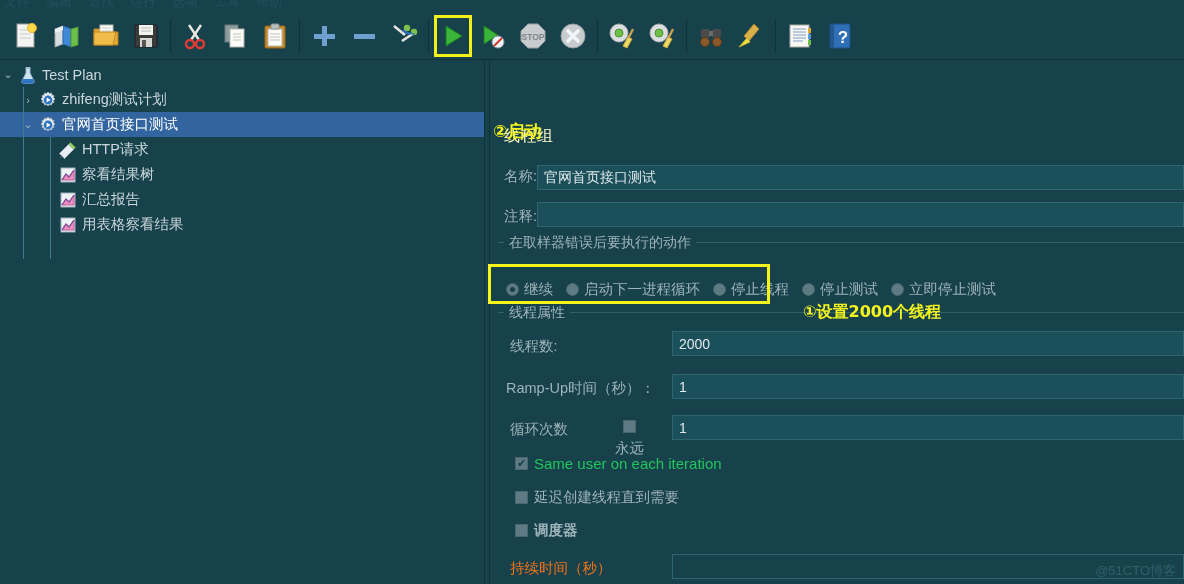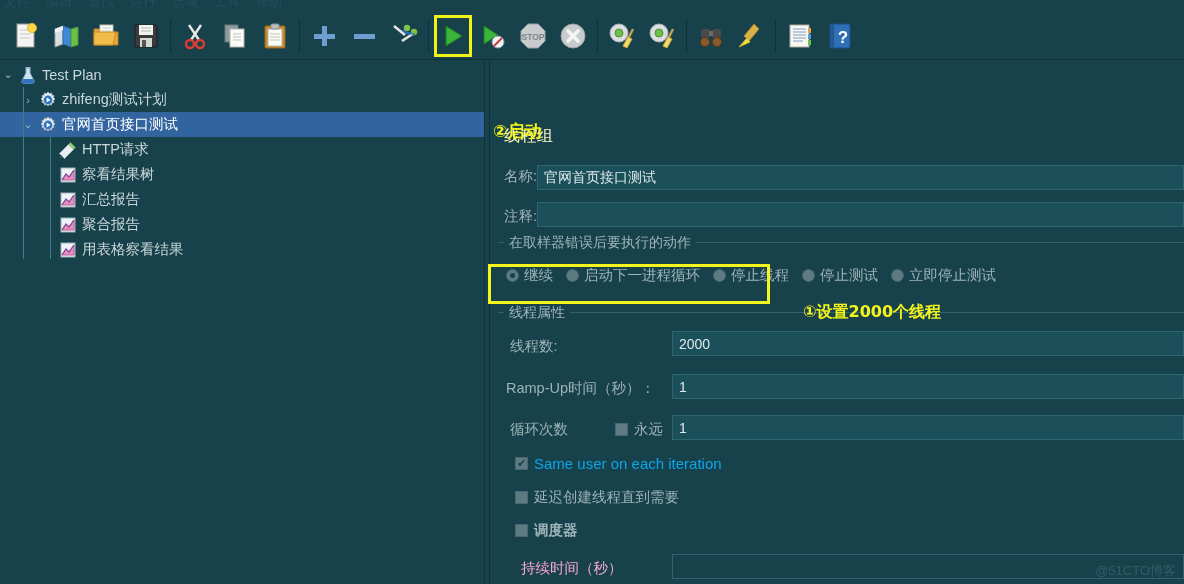--- a/index.html
+++ b/index.html
@@ -93,40 +93,40 @@
   .finput.empty { background: #17424b; }
 
   .group {
     position: absolute; border-top: 1px solid #2f616b;
   }
   .group-label {
     position: absolute; top: -9px; left: 6px; padding: 0 5px;
     background: #17424b; color: #9fb3ba; font-size: 14px; white-space: nowrap;
   }
 
-  .radio-row { position: absolute; display: flex; align-items: center; gap: 13px; }
+  .radio-row { position: absolute; display: flex; align-items: center; gap: 13px; margin-top: 14px; }
   .radio { display: flex; align-items: center; gap: 5px; color: #9fb3ba; font-size: 14.5px; white-space: nowrap; }
   .rdot {
     width: 13px; height: 13px; border-radius: 50%;
     background: #5e7a82; border: 1px solid #4a666e;
     display: flex; align-items: center; justify-content: center;
   }
   .rdot.on::after {
     content: ""; width: 5px; height: 5px; border-radius: 50%; background: #17424b;
   }
 
   .cbrow { position: absolute; display: flex; align-items: center; gap: 6px; }
   .cbox {
     width: 13px; height: 13px; background: #5e7a82; border: 1px solid #4a666e;
     display: flex; align-items: center; justify-content: center;
     font-size: 11px; color: #17424b; line-height: 1;
   }
   .cbox.off { color: transparent; }
   .cblabel { color: #9fb3ba; font-size: 14.5px; white-space: nowrap; }
-  .cblabel.en { font-size: 15px; color: #0ea5e9; }
+  .cblabel.en { font-size: 15px; color: #22c55e; }
 
   .hl-box {
     position: absolute; border: 3px solid #f5f51b;
     pointer-events: none;
   }
 
   .watermark {
     position: absolute; right: 8px; bottom: 4px;
     color: #2f5f69; font-size: 13px;
   }
@@ -409,32 +409,20 @@
           <span style="width: 40px; flex: 0 0 auto;"></span>
           <span class="arrow none"></span>
           <span class="ticon">
             <svg width="18" height="18" viewBox="0 0 18 18">
               <rect x="2" y="2" width="14" height="14" fill="#eef3f6" stroke="#9fb0bb"></rect>
               <path d="M3 14 L7 8 L10 11 L15 4 L15 14 Z" fill="#e88fc0" stroke="#c45d98"></path>
               <path d="M3 14 L7 8 L10 11 L15 4" fill="none" stroke="#7b4a9c" stroke-width="1.2"></path>
             </svg>
           </span>
           <span class="tlabel">汇总报告</span>
-        </div>
-        <div class="tnode">
-          <span style="width: 40px; flex: 0 0 auto;"></span>
-          <span class="arrow none"></span>
-          <span class="ticon">
-            <svg width="18" height="18" viewBox="0 0 18 18">
-              <rect x="2" y="2" width="14" height="14" fill="#eef3f6" stroke="#9fb0bb"></rect>
-              <path d="M3 14 L7 8 L10 11 L15 4 L15 14 Z" fill="#e88fc0" stroke="#c45d98"></path>
-              <path d="M3 14 L7 8 L10 11 L15 4" fill="none" stroke="#7b4a9c" stroke-width="1.2"></path>
-            </svg>
-          </span>
-          <span class="tlabel">聚合报告</span>
         </div>
         <div class="tnode">
           <span style="width: 40px; flex: 0 0 auto;"></span>
           <span class="arrow none"></span>
           <span class="ticon">
             <svg width="18" height="18" viewBox="0 0 18 18">
               <rect x="2" y="2" width="14" height="14" fill="#eef3f6" stroke="#9fb0bb"></rect>
               <path d="M3 14 L7 8 L10 11 L15 4 L15 14 Z" fill="#e88fc0" stroke="#c45d98"></path>
               <path d="M3 14 L7 8 L10 11 L15 4" fill="none" stroke="#7b4a9c" stroke-width="1.2"></path>
             </svg>
@@ -496,42 +484,42 @@
 
     <div class="anno anno-threads">①设置2000个线程</div>
 
     <div class="flabel" style="position:absolute; left:20px; top:277px;">线程数:</div>
     <div class="finput" style="position:absolute; left:182px; top:271px; width:512px;">2000</div>
 
     <div class="flabel" style="position:absolute; left:16px; top:319px;">Ramp-Up时间（秒）：</div>
     <div class="finput" style="position:absolute; left:182px; top:314px; width:512px;">1</div>
 
     <div class="flabel" style="position:absolute; left:20px; top:360px;">循环次数</div>
-    <div class="cbrow" style="left:125px; top:360px;">
+    <div class="cbrow" style="left:125px; top:360px;flex-direction:column;">
       <span class="cbox off">✔</span>
       <span class="cblabel">永远</span>
     </div>
     <div class="finput" style="position:absolute; left:182px; top:355px; width:512px;">1</div>
 
     <div class="cbrow" style="left:25px; top:395px;">
       <span class="cbox">✔</span>
       <span class="cblabel en">Same user on each iteration</span>
     </div>
 
     <div class="cbrow" style="left:25px; top:428px;">
       <span class="cbox off">✔</span>
       <span class="cblabel">延迟创建线程直到需要</span>
     </div>
 
     <div class="cbrow" style="left:25px; top:461px;font-weight:bold;">
       <span class="cbox off">✔</span>
       <span class="cblabel">调度器</span>
     </div>
 
-    <div class="flabel" style="position:absolute; left:31px; top:499px; color:#f9a8d4;">持续时间（秒）</div>
+    <div class="flabel" style="position:absolute; left:20px; top:499px; color:#f97316;">持续时间（秒）</div>
     <div class="finput empty" style="position:absolute; left:182px; top:494px; width:512px;"></div>
 
     <div class="watermark">@51CTO博客</div>
   </div>
 
   <div class="hl-box" style="left:488px; top:264px; width:282px; height:40px;"></div>
 
 </div>
 
 </body></html>

